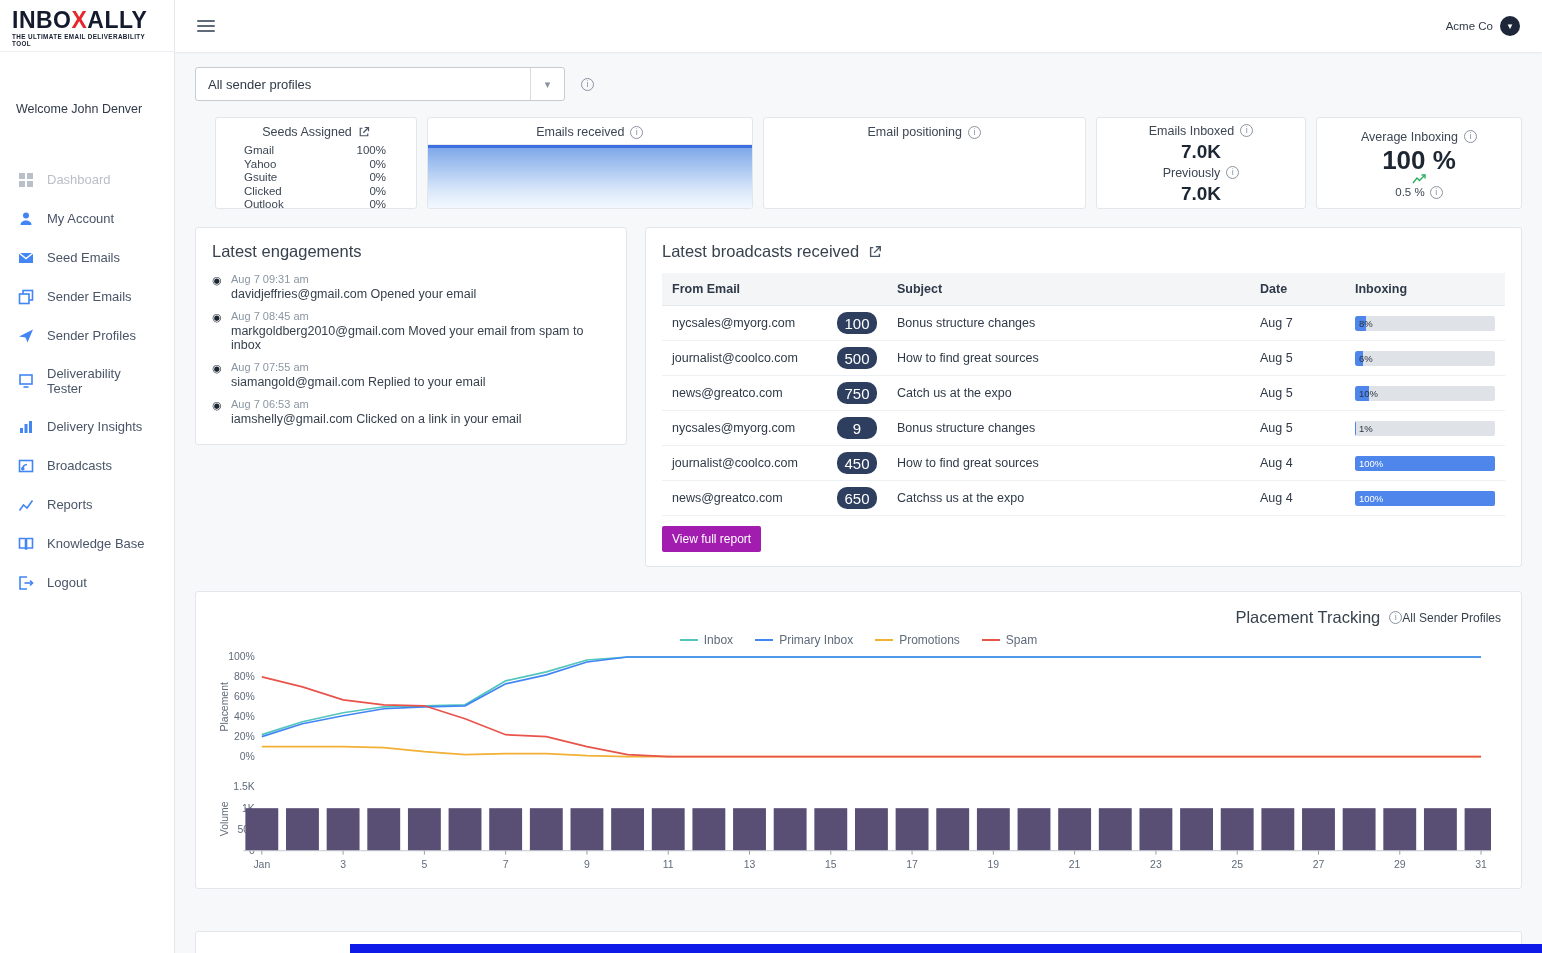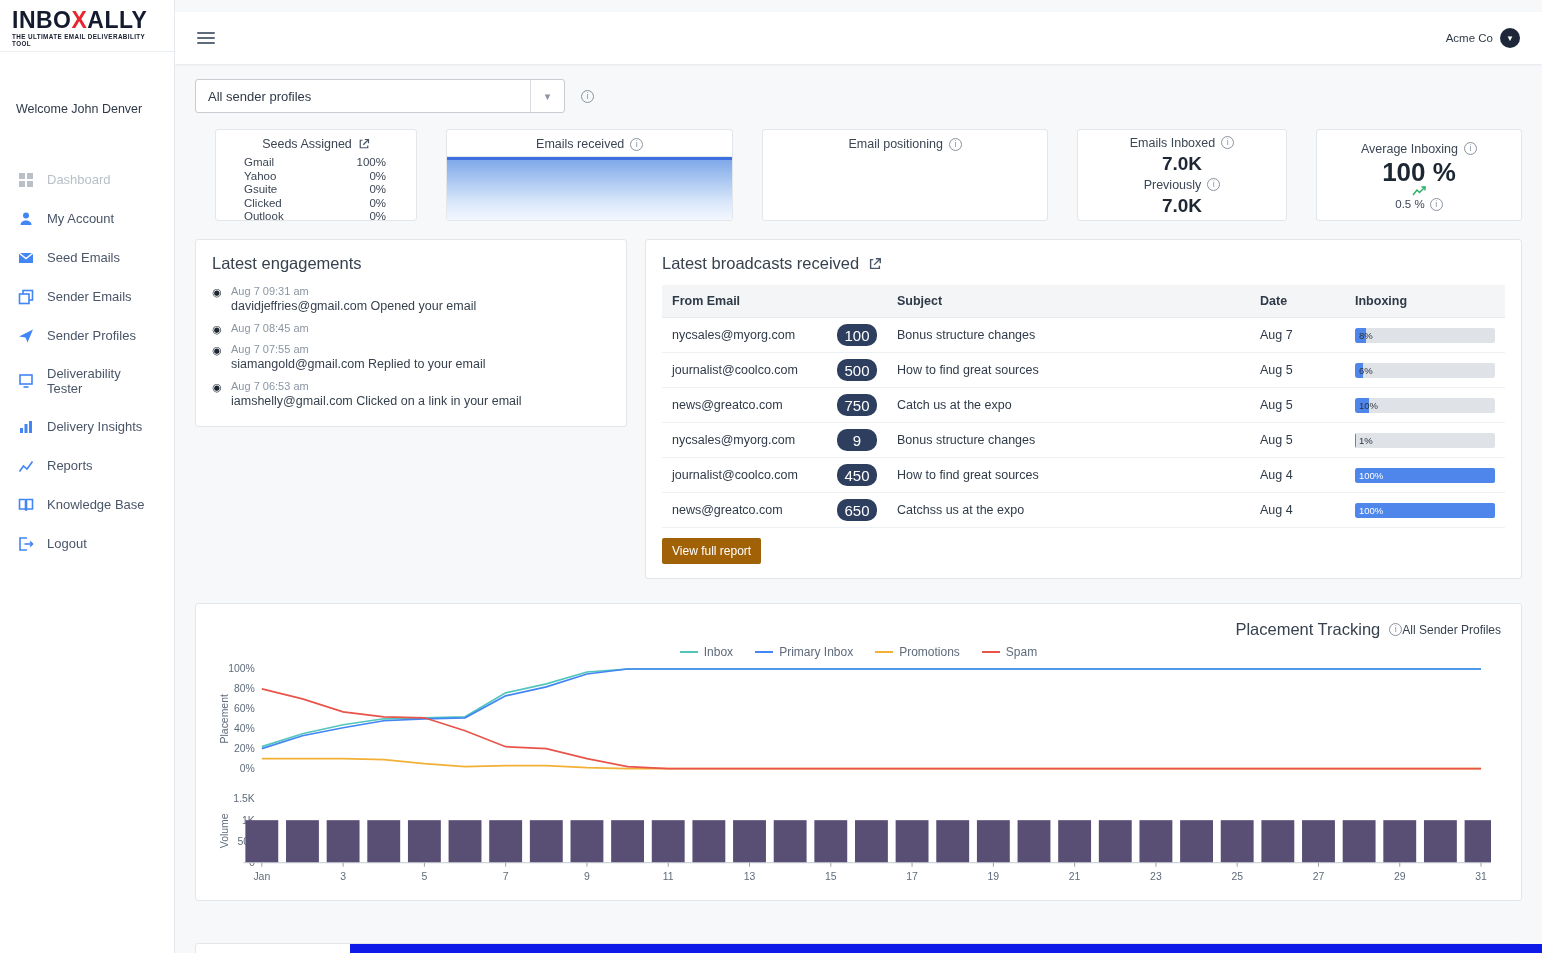--- a/index.html
+++ b/index.html
@@ -16,41 +16,41 @@
   .welcome { padding:14px 16px 8px; font-size:12.5px; color:#2f3a48; }
   .nav { display:flex; flex-direction:column; }
   .nav-item { display:flex; align-items:center; gap:13px; padding:11px 17px; cursor:pointer; }
   .nav-icon { width:17px; height:17px; color:#4285f4; display:inline-flex; align-items:center; justify-content:center; flex:0 0 17px; }
   .nav-icon svg { width:16px; height:16px; }
   .nav-label { font-size:13px; color:#4a5568; }
   .nav-item.muted .nav-icon { color:#b9c0c8; }
   .nav-item.muted .nav-label { color:#b9c0c8; }
 
   
-  .main-col { flex:1; display:flex; flex-direction:column; position:relative;margin-top:12px; }
+  .main-col { flex:1; display:flex; flex-direction:column; position:relative; }
   .topbar { height:52px; background:#fff; display:flex; align-items:center; justify-content:space-between; padding:0 22px; box-shadow:0 1px 2px rgba(20,30,50,.08); z-index:2; }
   .burger { width:18px; cursor:pointer; }
   .burger div { height:2px; background:#5f6b7a; margin:3px 0; border-radius:1px; }
   .account { display:flex; align-items:center; gap:7px; cursor:pointer; }
   .account-name { font-size:11.5px; color:#2f3a48; }
   .avatar { width:20px; height:20px; border-radius:50%; background:#1d2739; color:#fff; display:flex; align-items:center; justify-content:center; font-size:9px; }
 
   .content { flex:1; padding:15px 20px 0; overflow:hidden; }
 
   
   .filter-row { display:flex; align-items:center; gap:16px; margin-bottom:16px; }
   .select { width:370px; height:34px; background:#fff; border:1px solid #c8cdd4; border-radius:3px; display:flex; align-items:center; cursor:pointer; }
   .select-value { flex:1; padding:0 12px; font-size:13px; color:#2f3a48; }
   .select-caret { width:34px; height:100%; border-left:1px solid #d8dce1; display:flex; align-items:center; justify-content:center; color:#8a93a0; font-size:11px; }
   .info-i { display:inline-flex; width:13px; height:13px; min-width:13px; border:1px solid #8a93a0; border-radius:50%; font-size:9px; align-items:center; justify-content:center; color:#8a93a0; font-style:normal; line-height:1; }
 
   
   .card { background:#fff; border:1px solid #e3e6ea; border-radius:3px; }
 
-  .stats-row { display:flex; gap:29px; margin-bottom:18px;padding-left:20px; }
+  .stats-row { display:flex; gap:10px; margin-bottom:18px;padding-left:20px; }
   .stat-card { height:92px; overflow:hidden; }
   .stat-title { display:flex; align-items:center; justify-content:center; gap:6px; font-size:12.5px; color:#3c4654; padding:7px 6px 5px; }
 
   .seeds-card { flex:0 0 202px; }
   .seed-row { display:flex; justify-content:space-between; padding:0 30px 0 28px; font-size:11.5px; line-height:13.5px; color:#3c4654; }
 
   .received-card { flex:1 1 318px; display:flex; flex-direction:column; }
   .received-card .stat-title { border-bottom:1px solid #e8ebee; }
   .area-chart { flex:1; border-top:3px solid #3d6fe0; background:linear-gradient(#7fa9e9, #d9e7fa 70%, #f3f8fe); }
 
@@ -86,21 +86,21 @@
   .bc-table td { padding:6px 10px; font-size:12.5px; color:#2f3a48; border-bottom:1px solid #eef1f4; }
   .c-from { width:225px; }
   .from-wrap { display:flex; align-items:center; justify-content:space-between; gap:8px; }
   .badge { background:#2d3e5f; color:#fff; border-radius:10px; padding:2.5px 0; font-size:15px; min-width:40px; text-align:center; }
   .c-date { width:95px; }
   .c-inbox { width:152px; }
   .progress { position:relative; width:140px; height:15px; background:#dfe3e8; border-radius:2px; overflow:hidden; }
   .progress .fill { height:100%; background:#4f86ec; border-radius:2px 0 0 2px; }
   .pct { position:absolute; left:4px; top:50%; transform:translateY(-50%); font-size:9.5px; color:#2b3440; }
   .pct.full { color:#fff; }
-  .view-report-btn { margin-top:10px; background:#a16207; color:#fff; border:none; font-size:12px; padding:6px 10px; border-radius:2px; cursor:pointer; font-family:"Liberation Sans",sans-serif; }
+  .view-report-btn { margin-top:10px; background:#a21caf; color:#fff; border:none; font-size:12px; padding:6px 10px; border-radius:2px; cursor:pointer; font-family:"Liberation Sans",sans-serif; }
 
   
   .placement-card { margin-top:24px; padding:16px 20px 10px; }
   .placement-head { display:flex; align-items:center; justify-content:flex-end; }
   .profiles-label { font-size:12px; color:#37424e; }
   .chart-legend { display:flex; justify-content:center; gap:22px; margin:6px 0 4px;text-align:center; }
   .leg-item { display:flex; align-items:center; gap:6px; font-size:12px; color:#5f6b7a; }
   .leg-line { width:18px; height:2px; }
   .chart svg { display:block; width:1275px; }
   .chart text { font-size:10.5px; fill:#5f6b7a; font-family:"Liberation Sans",sans-serif; }
@@ -182,20 +182,30 @@
               <rect x="2" y="9" width="3" height="5"></rect>
               <rect x="6.5" y="5" width="3" height="9"></rect>
               <rect x="11" y="2" width="3" height="12"></rect>
             </svg>
           </span>
           <span class="nav-label">Delivery Insights</span>
         </div>
         <div class="nav-item">
           <span class="nav-icon">
             <svg viewBox="0 0 16 16" fill="none" stroke="currentColor" stroke-width="1.6">
+              <rect x="1.5" y="2.5" width="13" height="11"></rect>
+              <path d="M4.5 11a4.5 4.5 0 0 1 4.5-4.5"></path>
+              <circle cx="4.8" cy="10.8" r="1" fill="currentColor"></circle>
+            </svg>
+          </span>
+          <span class="nav-label">Broadcasts</span>
+        </div>
+        <div class="nav-item">
+          <span class="nav-icon">
+            <svg viewBox="0 0 16 16" fill="none" stroke="currentColor" stroke-width="1.6">
               <path d="M1.5 13.5L5.5 8l3.5 3 5.5-7.5"></path>
             </svg>
           </span>
           <span class="nav-label">Reports</span>
         </div>
         <div class="nav-item">
           <span class="nav-icon">
             <svg viewBox="0 0 16 16" fill="none" stroke="currentColor" stroke-width="1.6">
               <path d="M1.5 2.5h5.5a1.5 1.5 0 0 1 1.5 1.5v9.5a2 2 0 0 0-2-1.5H1.5z"></path>
               <path d="M14.5 2.5H9a1.5 1.5 0 0 0-1.5 1.5v9.5a2 2 0 0 1 2-1.5h5z"></path>
@@ -326,20 +336,21 @@
           <h2 class="card-h">Latest engagements</h2>
           <div class="eng-list">
               <div class="eng-item">
                 <span class="eng-bullet">◉</span>
                 <div class="eng-time">Aug 7 09:31 am</div>
                 <div class="eng-text">davidjeffries@gmail.com Opened your email</div>
               </div>
               <div class="eng-item">
                 <span class="eng-bullet">◉</span>
                 <div class="eng-time">Aug 7 08:45 am</div>
+                <div class="eng-text">markgoldberg2010@gmail.com Moved your email from spam to inbox</div>
               </div>
               <div class="eng-item">
                 <span class="eng-bullet">◉</span>
                 <div class="eng-time">Aug 7 07:55 am</div>
                 <div class="eng-text">siamangold@gmail.com Replied to your email</div>
               </div>
               <div class="eng-item">
                 <span class="eng-bullet">◉</span>
                 <div class="eng-time">Aug 7 06:53 am</div>
                 <div class="eng-text">iamshelly@gmail.com Clicked on a link in your email</div>

